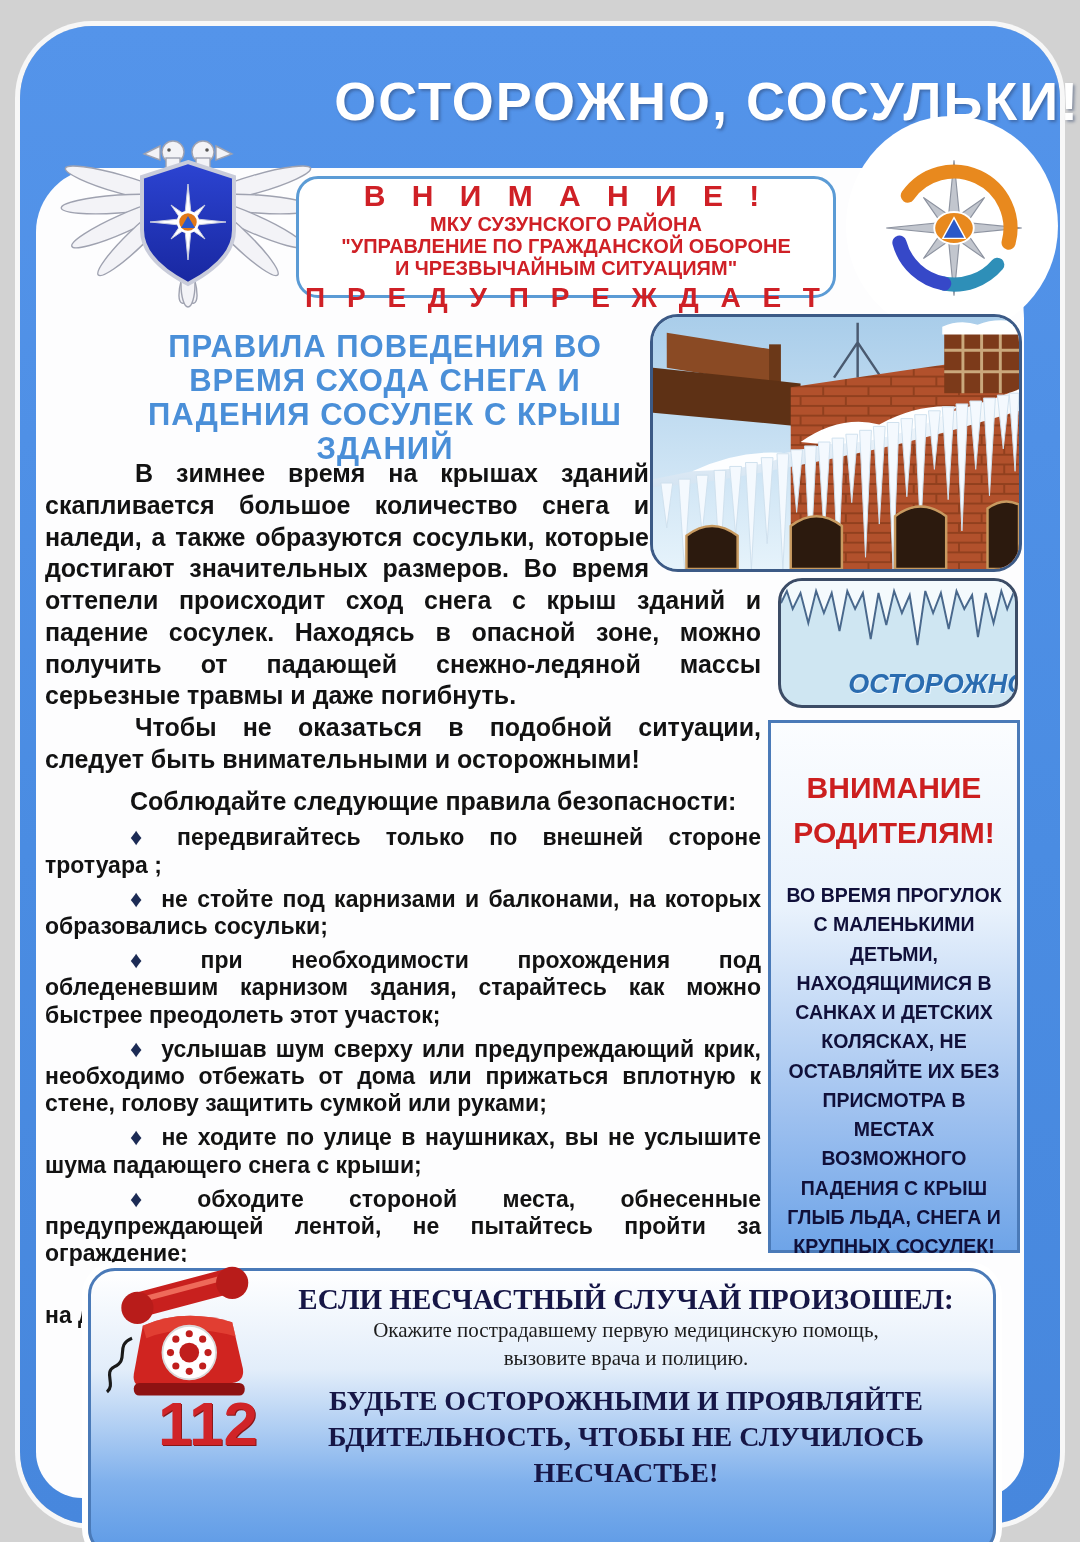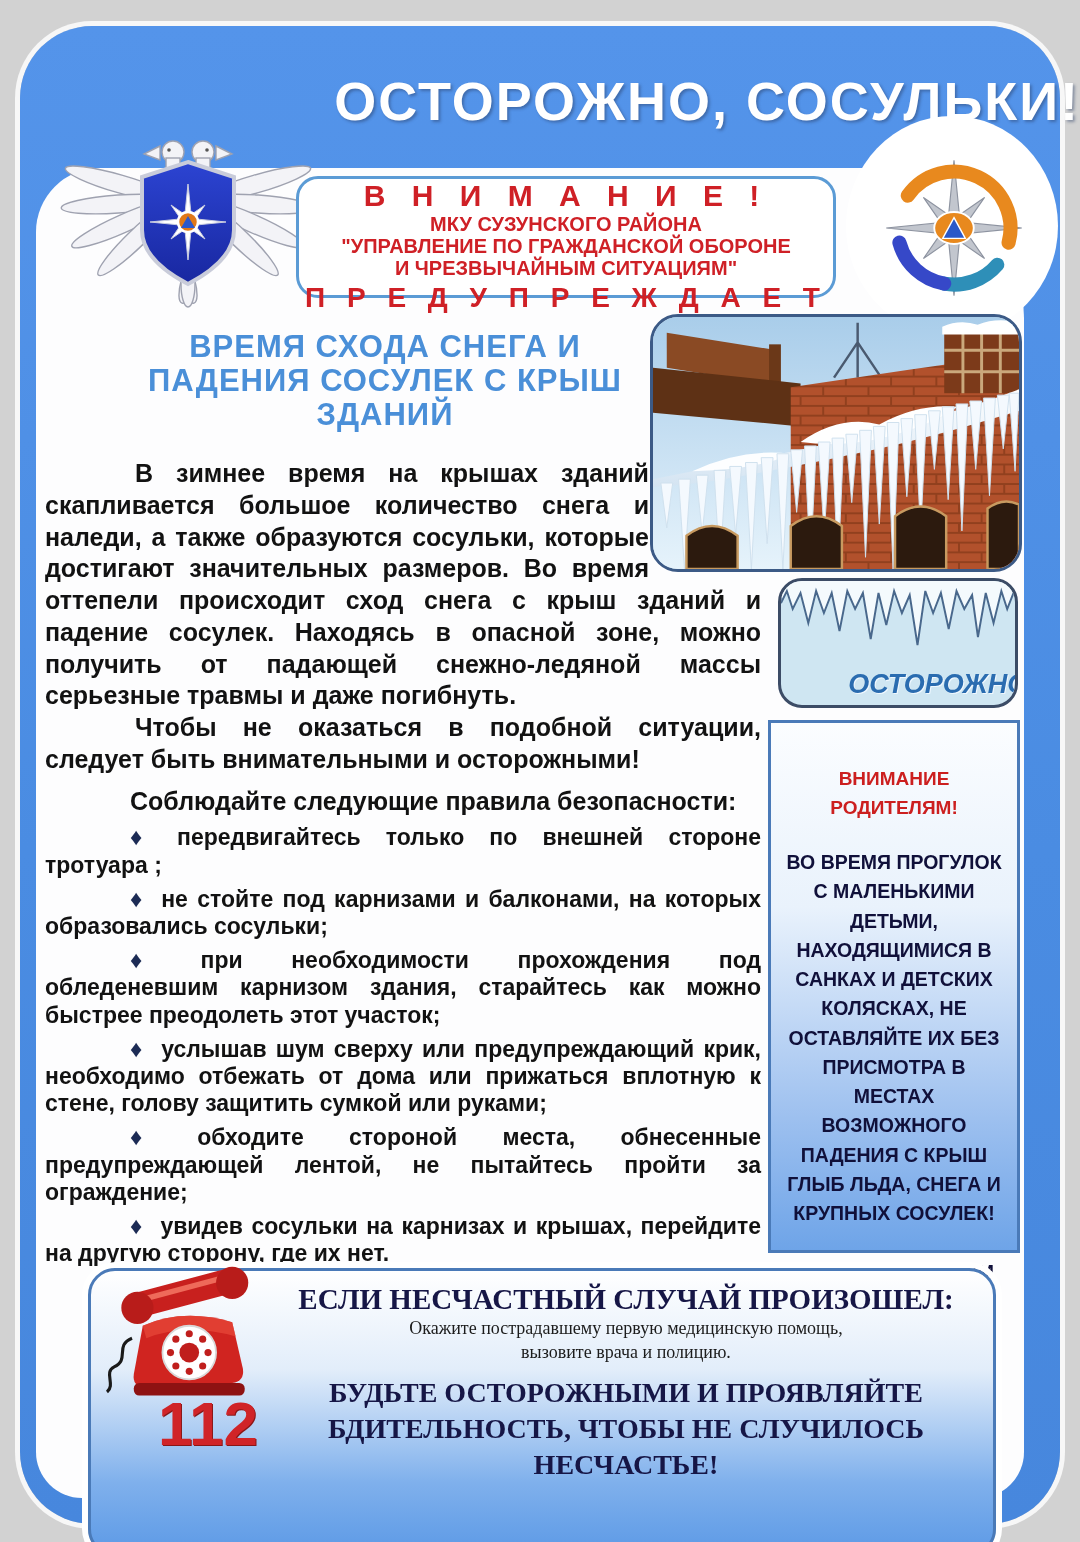--- a/index.html
+++ b/index.html
@@ -46,31 +46,31 @@
         border:3px solid #3c4c66;border-radius:24px;overflow:hidden;box-sizing:border-box;}
   .badge svg{position:absolute;left:0;top:-2px;width:100%;height:74px;}
   .badge-text{position:absolute;left:0;bottom:6px;width:100%;text-align:center;color:#2a6cb0;
         font-size:27px;font-weight:700;font-style:italic;line-height:1.12;
         text-shadow:1px 1px 0 #f0f8ff;margin-left:44px;}
   
   .parents{position:absolute;left:768px;top:720px;width:252px;height:533px;box-sizing:border-box;
         border:3px solid #4a7ab8;
         background:linear-gradient(180deg,#fbfdff 0%,#e9f2fc 35%,#9dc0ef 75%,#6ea4e8 100%);
         text-align:center;}
-  .parents-title{margin-top:42px;color:#cc1f1f;font-size:19px;font-weight:700;line-height:1.5;}
+  .parents-title{margin-top:42px;color:#cc1f1f;font-size:30px;font-weight:700;line-height:1.5;}
   .parents-body{margin:26px 14px 0;color:#10103a;font-size:19.5px;font-weight:700;line-height:1.5;}
   .parents-body2{margin:30px 14px 0;color:#10103a;font-size:19.5px;font-weight:700;line-height:1.5;}
   
   .emg{position:absolute;left:88px;top:1268px;width:908px;height:288px;box-sizing:border-box;
         border:3px solid #4a7ab8;border-radius:27px;
         background:linear-gradient(180deg,#ffffff 0%,#e2edfa 35%,#7fb0ec 75%,#5d9ae6 100%);
         box-shadow:0 0 0 6px #ffffff;text-decoration:underline;}
   .emg-text{position:absolute;left:185px;top:12px;width:700px;text-align:center;}
   .emg-heading{font-family:"Liberation Serif",serif;font-size:29px;font-weight:700;color:#161646;}
-  .emg-line{font-family:"Liberation Serif",serif;font-size:18px;color:#1c1c1c;line-height:1.35;}
+  .emg-line{font-family:"Liberation Serif",serif;font-size:21px;color:#1c1c1c;line-height:1.35;}
   .emg-warning{margin-top:10px;font-family:"Liberation Serif",serif;font-size:28px;font-weight:700;
         color:#161646;line-height:1.3;}
   .phone-icon{position:absolute;left:92px;top:1256px;width:182px;height:152px;}
   .num112{position:absolute;left:118px;top:1388px;width:140px;text-align:right;color:#d02428;
         font-size:62px;font-weight:700;text-shadow:1px 1px 0 #8a1616;}
 </style>
 </head>
 <body>
 
 <div class="page">
@@ -137,20 +137,21 @@
       85,13 90.7,71.1 117.5,52.5 98.9,79.3 157,85 98.9,90.7 117.5,117.5 90.7,98.9
       85,157 79.3,98.9 52.5,117.5 71.1,90.7 13,85 71.1,79.3 52.5,52.5 79.3,71.1"></polygon>
     <path d="M35.9,50.6 A60,60 0 0 1 143,100.5" fill="none" stroke="#e8891e" stroke-width="15" stroke-linecap="round"></path>
     <path d="M131,124 A60,60 0 0 1 74.6,144.1" fill="none" stroke="#2e8fb8" stroke-width="15" stroke-linecap="round"></path>
     <path d="M74.6,144.1 A60,60 0 0 1 27,100.5" fill="none" stroke="#3648c8" stroke-width="15" stroke-linecap="round"></path>
     <ellipse cx="85" cy="85" rx="21" ry="17" fill="#e8891e" stroke="#ffffff" stroke-width="2"></ellipse>
     <polygon points="85,74 97,96 73,96" fill="#2b58c8" stroke="#ffffff" stroke-width="1.5"></polygon>
   </svg>
 
   <div class="rules-heading">
+    <div>ПРАВИЛА ПОВЕДЕНИЯ ВО</div>
     <div>ВРЕМЯ СХОДА СНЕГА И</div>
     <div>ПАДЕНИЯ СОСУЛЕК С КРЫШ</div>
     <div>ЗДАНИЙ</div>
   </div>
 
   <div class="photo">
     <svg viewBox="0 0 372 258" preserveAspectRatio="none">
       <defs>
         <linearGradient id="skyG" x1="0" y1="0" x2="0" y2="1">
           <stop offset="0" stop-color="#a9cdea"></stop>
@@ -215,20 +216,21 @@
   </div>
 
   <div class="main-text">
     <p class="indent"><span class="photo-spacer"></span><span>В зимнее время на крышах зданий скапливается большое количество снега и наледи, а также образуются сосульки, которые достигают значительных размеров. Во время оттепели происходит сход снега с крыш зданий и падение сосулек. Находясь в опасной зоне, можно получить от падающей снежно-ледяной массы серьезные травмы и даже погибнуть.</span></p>
     <p class="indent">Чтобы не оказаться в подобной ситуации, следует быть внимательными и осторожными!</p>
     <p class="safety-heading">Соблюдайте следующие правила безопасности:</p>
     <p class="bullet"><span class="dia">♦</span><span>передвигайтесь только по внешней стороне тротуара ;</span></p>
     <p class="bullet"><span class="dia">♦</span><span>не стойте под карнизами и балконами, на которых образовались сосульки;</span></p>
     <p class="bullet"><span class="dia">♦</span><span>при необходимости прохождения под обледеневшим карнизом здания, старайтесь как можно быстрее преодолеть этот участок;</span></p>
     <p class="bullet"><span class="dia">♦</span><span>услышав шум сверху или предупреждающий крик, необходимо отбежать от дома или прижаться вплотную к стене, голову защитить сумкой или руками;</span></p>
+    <p class="bullet"><span class="dia">♦</span><span>не ходите по улице в наушниках, вы не услышите шума падающего снега с крыши;</span></p>
     <p class="bullet"><span class="dia">♦</span><span>обходите стороной места, обнесенные предупреждающей лентой, не пытайтесь пройти за ограждение;</span></p>
     <p class="bullet"><span class="dia">♦</span><span>увидев сосульки на карнизах и крышах,  перейдите на другую сторону, где их нет.</span></p>
   </div>
 
   <div class="badge">
     <svg viewBox="0 0 240 74" preserveAspectRatio="none">
       <path fill="#f4fafd" stroke="#49688c" stroke-width="2" d="M0,0 H240 V10
         L232,30 L226,12 L218,44 L210,14 L202,58 L196,16 L188,30 L180,12 L172,50 L164,14
         L156,34 L148,12 L140,66 L132,16 L124,34 L116,12 L108,46 L100,14 L92,60 L84,14
         L76,30 L68,12 L60,52 L52,14 L44,34 L36,12 L28,44 L20,14 L12,30 L6,12 L0,24 Z"></path>

